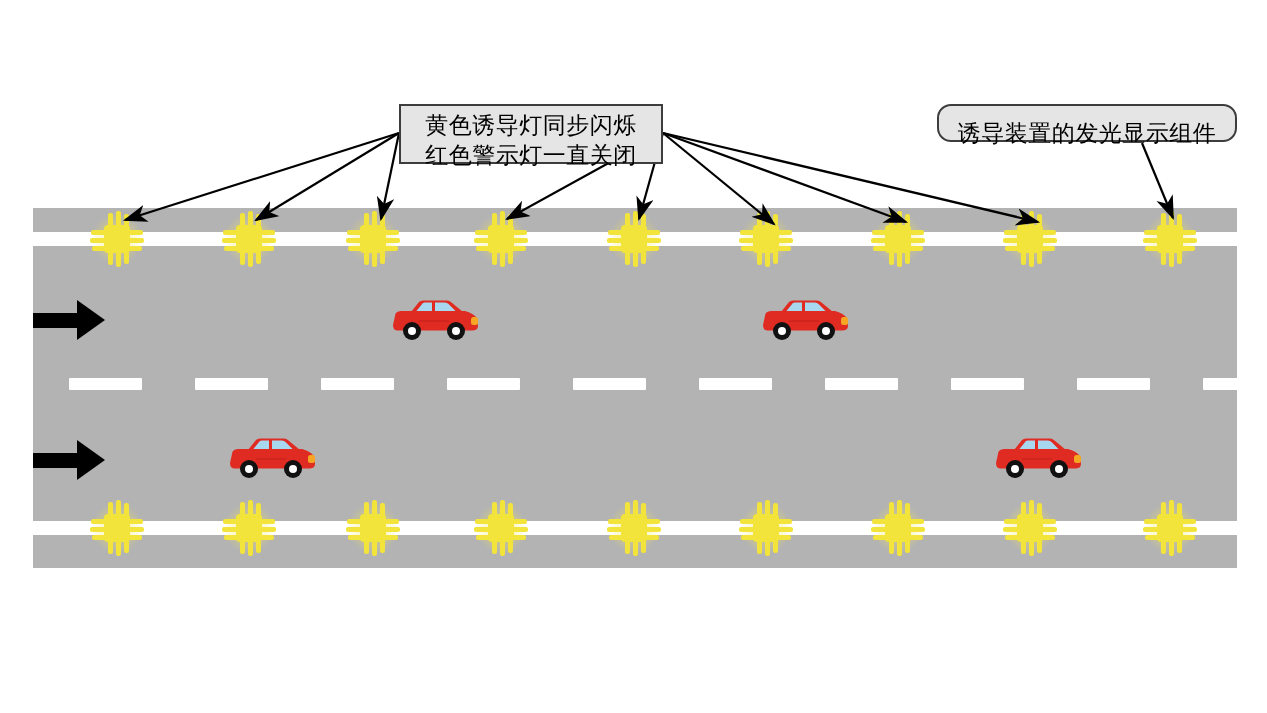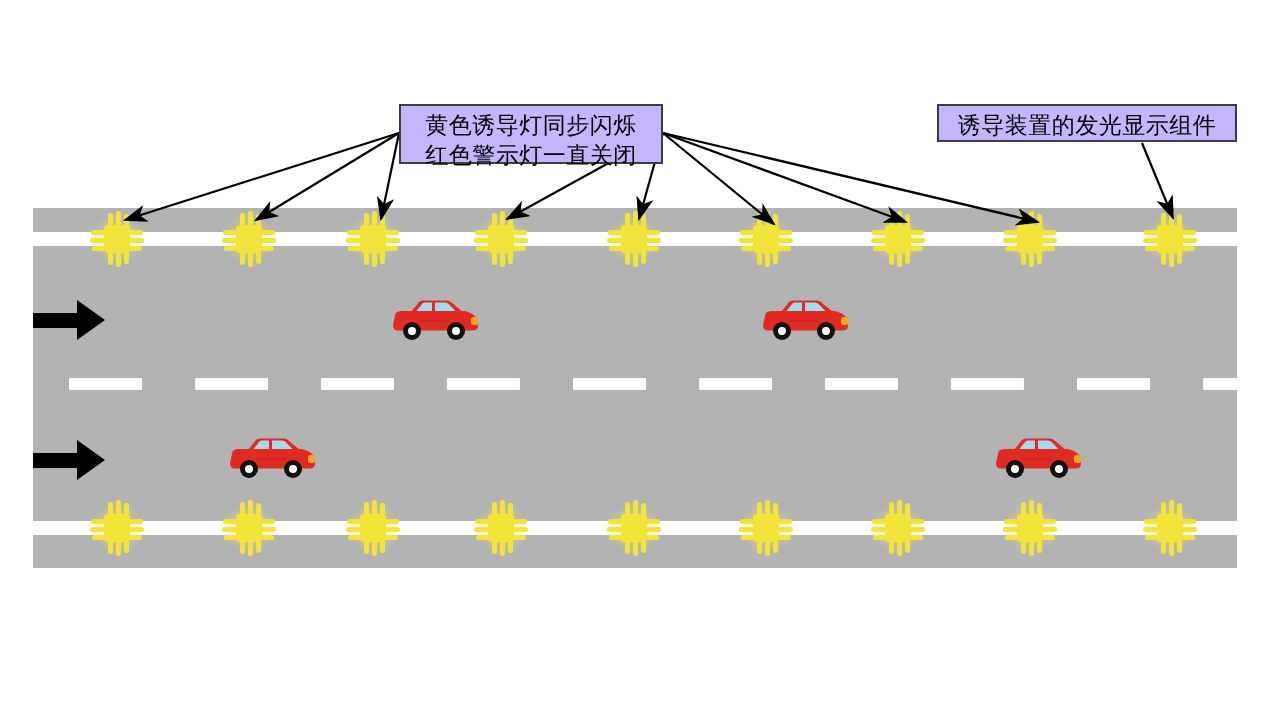--- a/index.html
+++ b/index.html
@@ -66,28 +66,28 @@
   
   .light .r1{left:39px;top:19px;width:15px;}
   .light .r2{left:39px;top:27px;width:16px;}
   .light .r3{left:39px;top:35px;width:14px;}
 
   
   .car{position:absolute;width:98px;height:52px;}
 
   
   .label-box{
-    position:absolute;background:#c4b5fd;border:2px solid #3d3d3d;
+    position:absolute;background:#e5e5e5;border:2px solid #3d3d3d;
     box-sizing:border-box;text-align:center;color:#000;
     font-size:23px;line-height:30px;letter-spacing:.5px;
     padding:4px 10px 6px 10px;white-space:pre;
   }
   .label-left{left:399px;top:104px;width:264px;height:60px;}
   .label-right{left:937px;top:104px;width:300px;height:38px;
-    font-size:23px;line-height:30px;padding:4px 10px;}
+    font-size:23px;line-height:30px;padding:12px 10px;border-radius:14px;}
 
   svg.overlay{position:absolute;left:0;top:0;width:1267px;height:713px;overflow:visible;pointer-events:none;}
 </style>
 </head>
 <body>
 
 <div id="stage">
 
   <div class="road"></div>
   <div class="edge-line top"></div>

